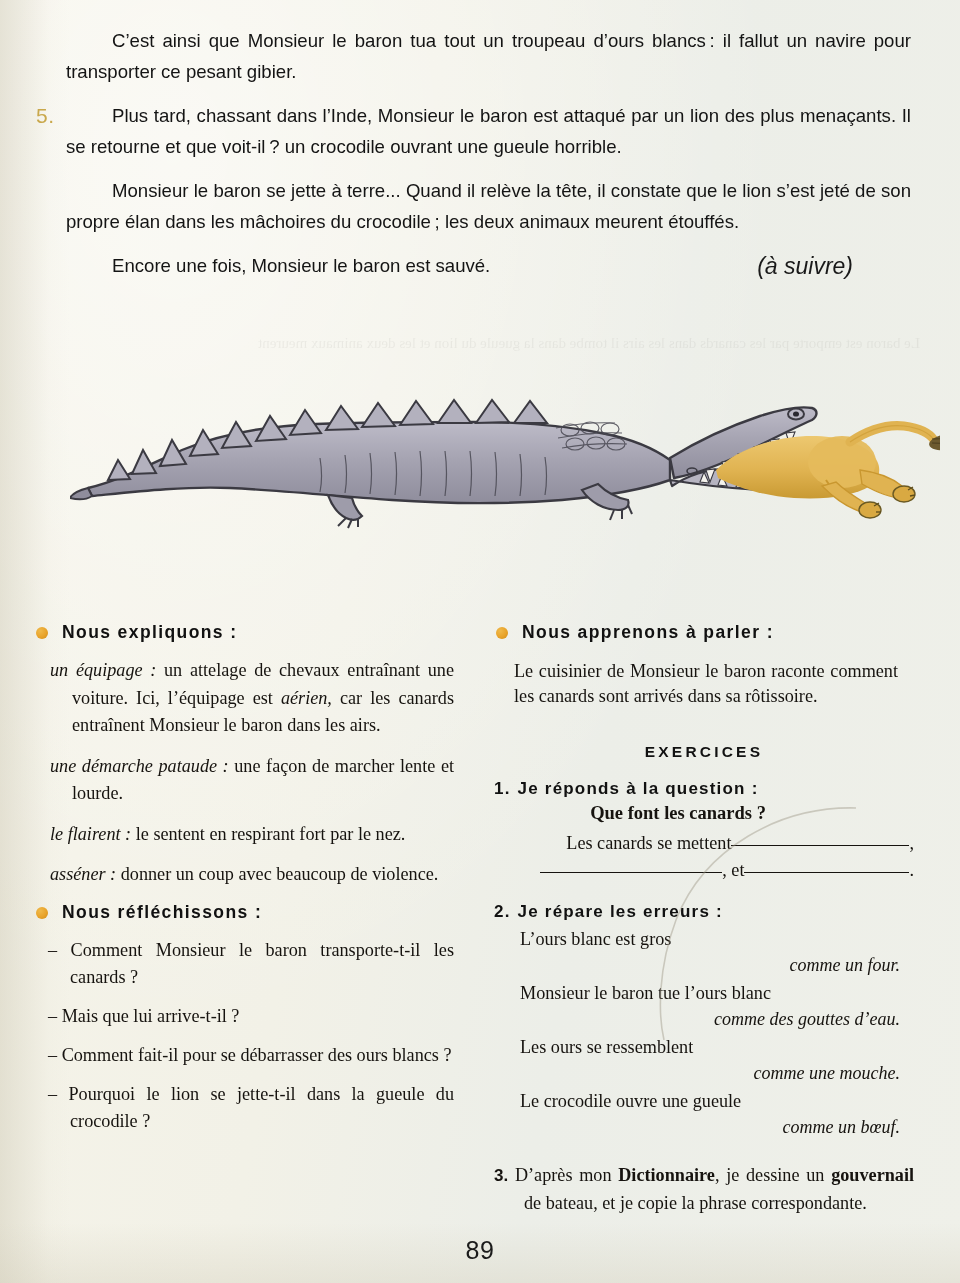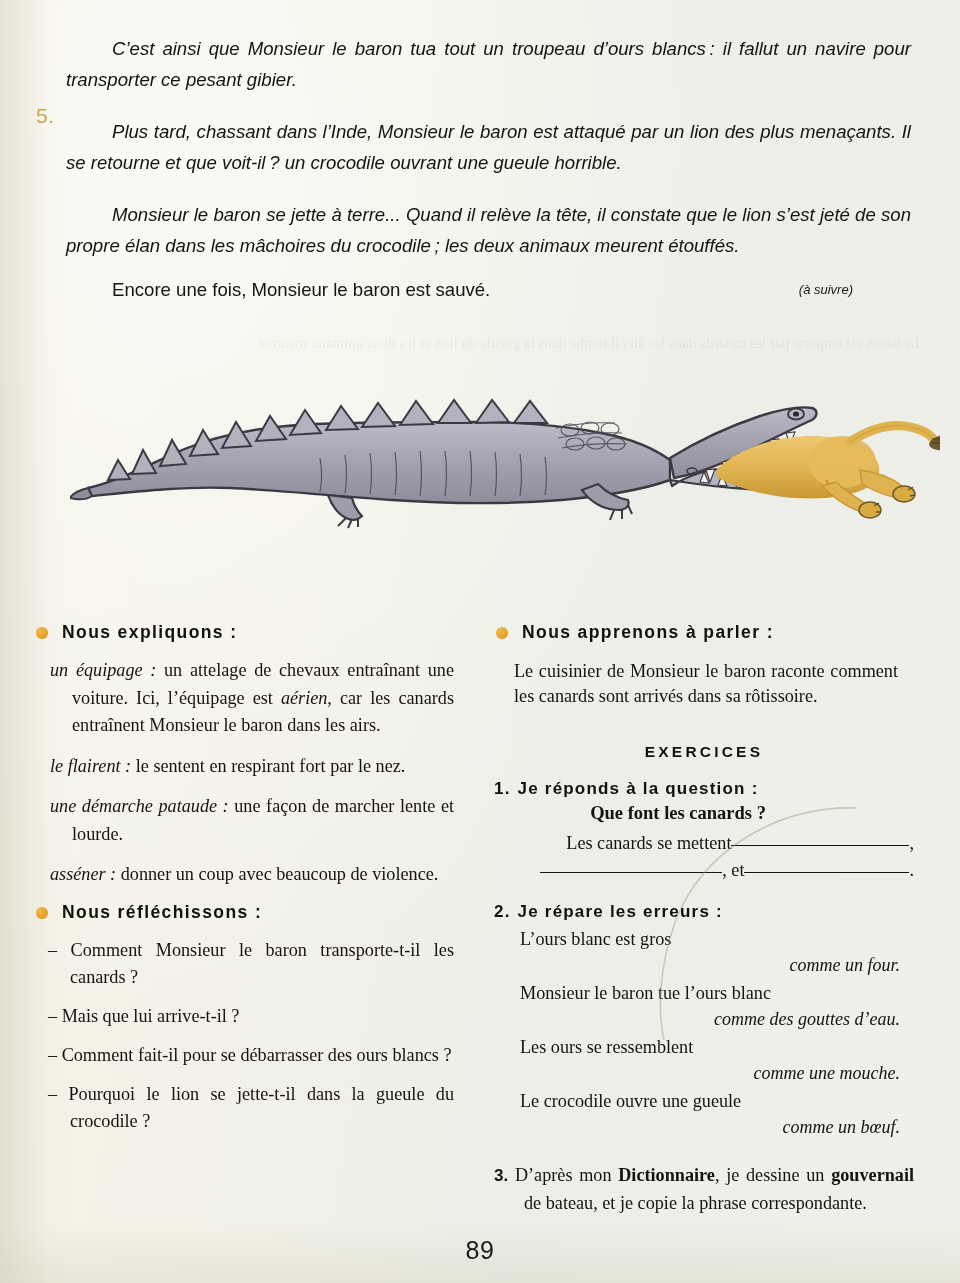--- a/index.html
+++ b/index.html
@@ -57,24 +57,23 @@
     left: 66px;
     top: 26px;
     width: 845px;
     font-family: "Liberation Sans", "DejaVu Sans", sans-serif;
     color: #141414;
     font-size: 18.6px;
     line-height: 30.5px;
     text-align: justify;
   }
   .story p {
-    margin: 8px 0 0 0;
+    margin: 0 0 0 0;
     text-indent: 46px;
     text-align: justify;
-    font-style: italic;
   }
   .para-gap { height: 14px; }
   .para-num {
     position: absolute;
     left: 36px;
     top: 104px;
     font-family: "Liberation Sans", "DejaVu Sans", sans-serif;
     font-size: 21px;
     font-weight: 400;
     color: #c9a84c;
@@ -82,21 +81,21 @@
   }
   .suivre-row {
     display: flex;
     justify-content: space-between;
     align-items: center;
   }
   .suivre-row .lead { text-indent: 46px; }
   .a-suivre {
     font-style: italic;
     font-family: "Liberation Sans", "DejaVu Sans", sans-serif;
-    font-size: 13px;
+    font-size: 23px;
     color: #1a1a1a;
     padding-right: 58px;
     white-space: nowrap;
   }
 
   
   .illus {
     position: absolute;
     left: 70px;
     top: 330px;
@@ -452,24 +451,24 @@
       <div class="sec-head">
         <span class="dot"></span>
         <span>Nous expliquons :</span>
       </div>
 
       <div class="serif-body">
         <p class="defn">
           <i>un équipage :</i><span> un attelage de chevaux entraînant une voiture. Ici, l’équipage est </span><i>aérien,</i><span> car les canards entraînent Monsieur le baron dans les airs.</span>
         </p>
         <p class="defn">
+          <i>une démarche pataude :</i><span> une façon de marcher lente et lourde.</span>
+        </p>
+        <p class="defn">
           <i>le flairent :</i><span> le sentent en respirant fort par le nez.</span>
-        </p>
-        <p class="defn">
-          <i>une démarche pataude :</i><span> une façon de marcher lente et lourde.</span>
         </p>
         <p class="defn">
           <i>asséner :</i><span> donner un coup avec beaucoup de violence.</span>
         </p>
       </div>
 
       <div class="sec-head" style="margin-top:12px">
         <span class="dot"></span>
         <span>Nous réfléchissons :</span>
       </div>

